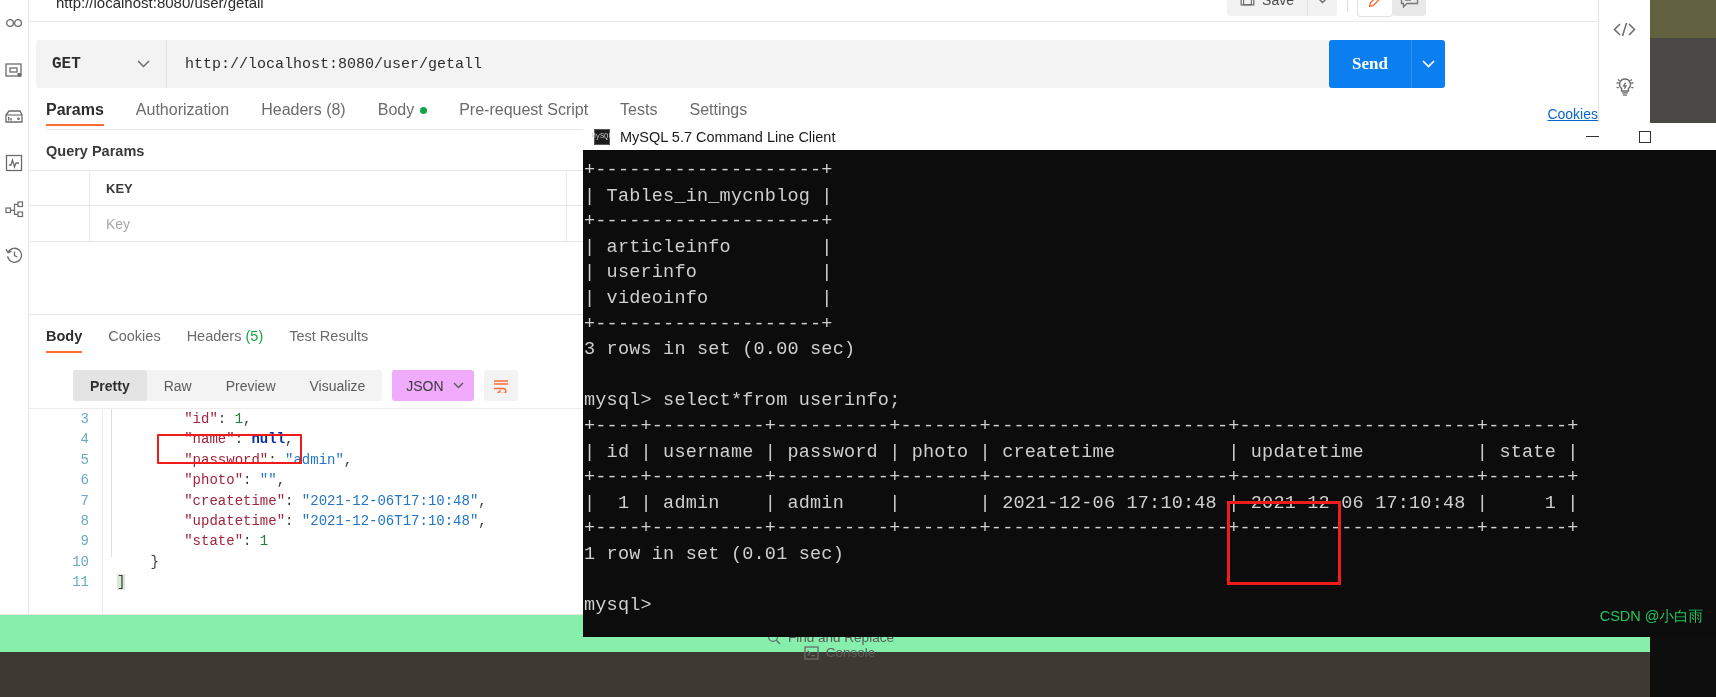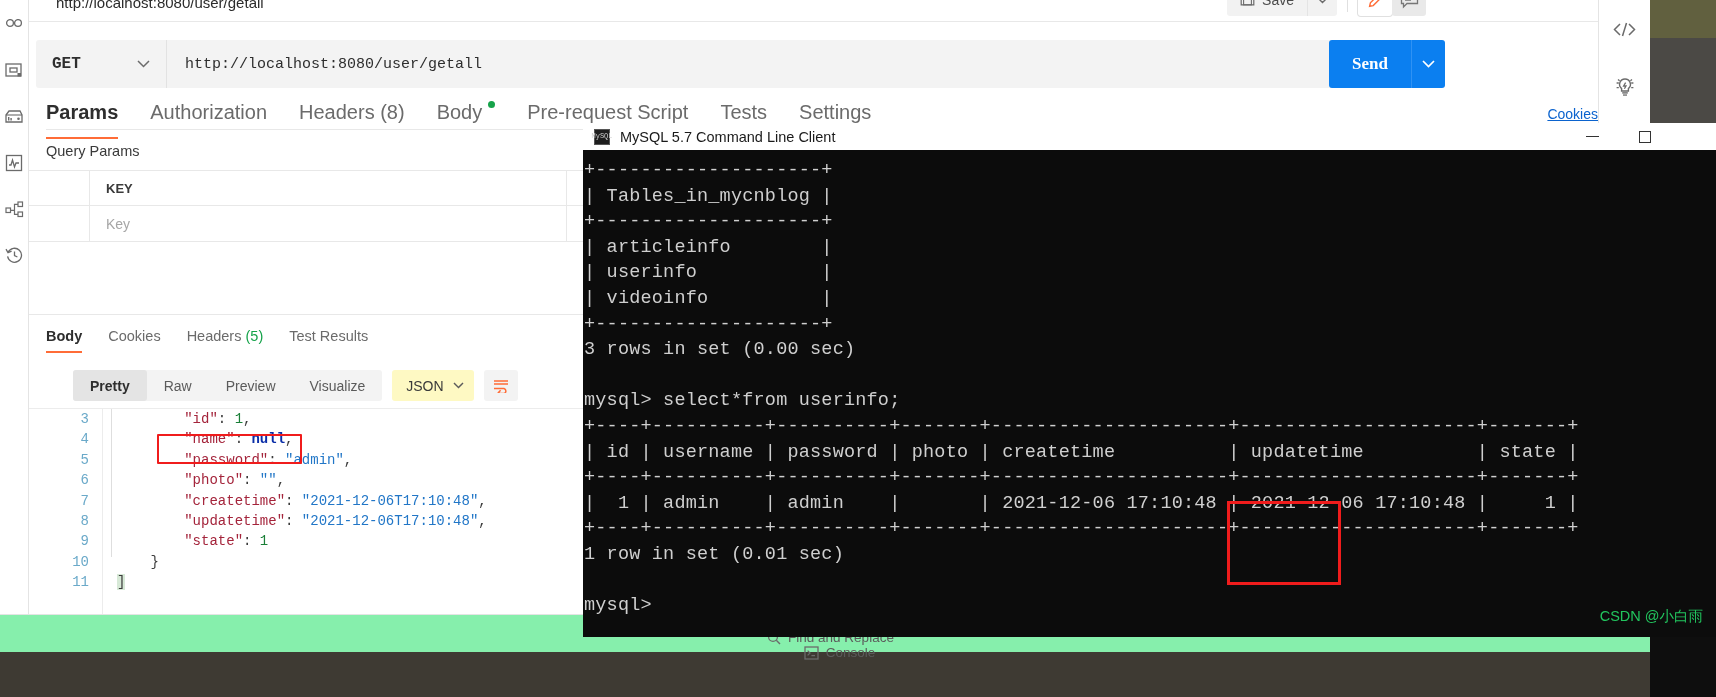--- a/index.html
+++ b/index.html
@@ -82,30 +82,30 @@
     width:34px; height:48px; background:#0b7ff0; border-left:1px solid #2f92f4;
     border-radius:0 3px 3px 0; display:flex; align-items:center; justify-content:center; cursor:pointer;
   }
 
   
   .req-tabs {
     position:absolute; left:46px; top:101px; width:1396px; height:29px;
     display:flex; align-items:flex-start; gap:32px;
     border-bottom:1px solid #e8e8e8;
   }
-  .rtab { font-size:20px; color:#6b6b6b; padding-bottom:13px; cursor:pointer; white-space:nowrap; display:flex; align-items:flex-start; gap:6px; }
+  .rtab { font-size:16px; color:#6b6b6b; padding-bottom:5px; cursor:pointer; white-space:nowrap; display:flex; align-items:center; gap:6px; }
   .rtab.active { color:#2e2e2e; font-weight:600; border-bottom:2px solid #ff6c37; }
   .dot-green { width:7px; height:7px; border-radius:50%; background:#16a34a; display:inline-block; }
   .cookies-link {
     position:absolute; right:52px; top:106px; font-size:14px; color:#0b63ce;
     text-decoration:underline; cursor:pointer;
   }
 
   
-  .qp-title { position:absolute; left:46px; top:143px; font-size:14.5px; font-weight:400; color:#3a3a3a; }
+  .qp-title { position:absolute; left:46px; top:143px; font-size:14.5px; font-weight:700; color:#3a3a3a; }
   .qp-table { position:absolute; left:29px; top:170px; width:1569px; }
   .qp-head {
     height:36px; display:flex; border-top:1px solid #e8e8e8; border-bottom:1px solid #e8e8e8; background:#fff;
   }
   .qp-row { height:36px; display:flex; border-bottom:1px solid #e8e8e8; background:#fff; }
   .qp-chk { width:61px; border-right:1px solid #e8e8e8; }
   .qp-key { width:477px; border-right:1px solid #e8e8e8; display:flex; align-items:center; padding-left:16px; }
   .qp-val { flex:1; display:flex; align-items:center; padding-left:16px; }
   .qp-h { font-size:13px; font-weight:700; color:#3a3a3a; }
   .qp-ph { font-size:14px; color:#a6a6a6; }
@@ -116,21 +116,21 @@
   .resp-tabs { position:absolute; left:46px; top:328px; display:flex; gap:26px; align-items:flex-start; }
   .resp-tab { font-size:14.5px; color:#6b6b6b; padding-bottom:7px; cursor:pointer; white-space:nowrap; }
   .resp-tab.active { color:#2e2e2e; font-weight:600; border-bottom:2px solid #ff6c37; }
   .resp-count { color:#16a34a; }
 
   .fmt-bar { position:absolute; left:46px; top:370px; display:flex; align-items:center; gap:0;padding-left:27px; }
   .seg { background:#f3f3f3; border-radius:3px; display:flex; height:31px; align-items:center; }
   .seg-item { padding:0 17px; height:31px; display:flex; align-items:center; font-size:14px; color:#5b5b5b; cursor:pointer; border-radius:3px; }
   .seg-item.active { background:#e4e4e4; color:#2e2e2e; font-weight:600; }
   .json-sel {
-    margin-left:10px; height:31px; background:#fef9c3; border-radius:3px; padding:0 10px 0 14px;
+    margin-left:10px; height:31px; background:#f0abfc; border-radius:3px; padding:0 10px 0 14px;
     display:flex; align-items:center; gap:9px; font-size:14px; color:#3a3a3a; cursor:pointer;
   }
   .wrap-btn {
     margin-left:10px; width:34px; height:31px; background:#f3f3f3; border-radius:3px;
     display:flex; align-items:center; justify-content:center; cursor:pointer;
   }
 
   
   .code-area { position:absolute; left:29px; top:408px; width:1569px; height:206px; background:#fff; border-top:1px solid #ececec; overflow:hidden; }
   .gutter { position:absolute; left:0; top:0; width:74px; height:206px; border-right:1px solid #ececec; }

